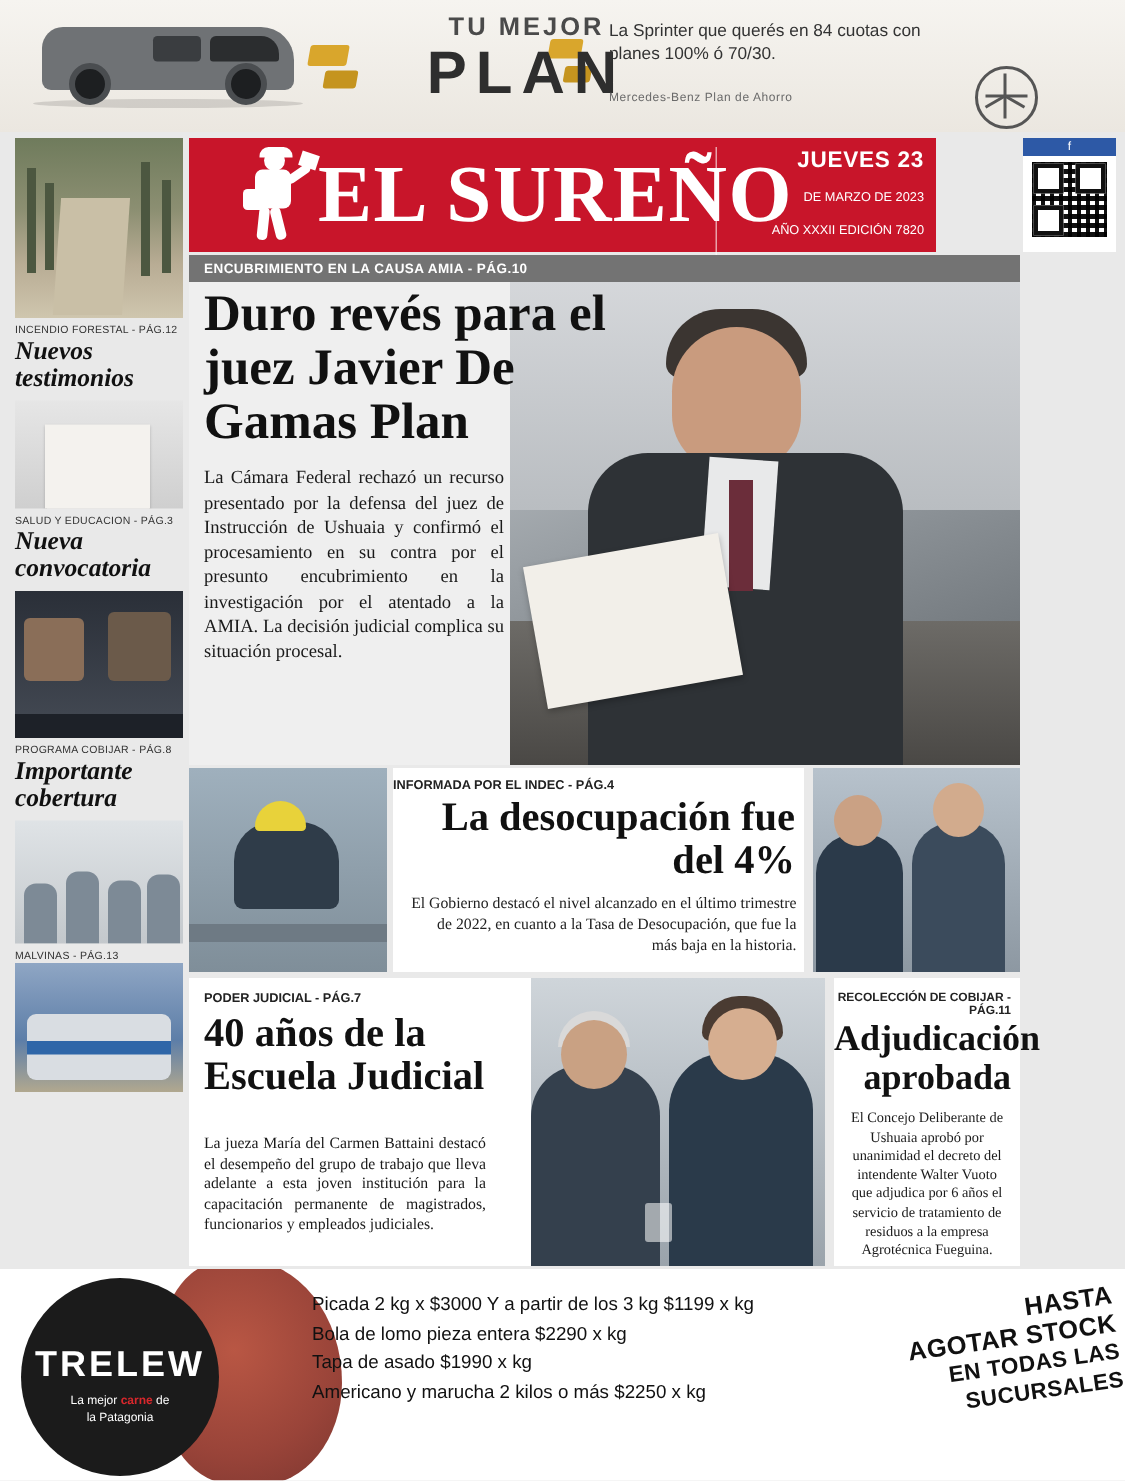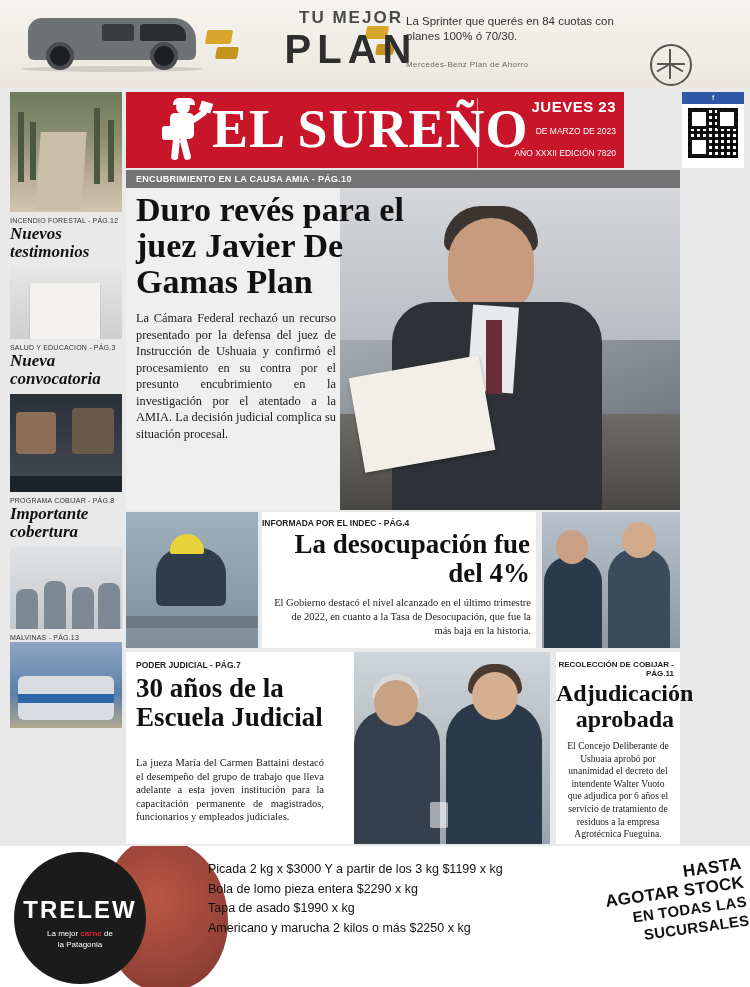--- a/index.html
+++ b/index.html
@@ -302,21 +302,21 @@
     <div class="bm-photo">
       <div class="bm-p1"></div>
         <div class="bm-p1hair"></div>
         <div class="bm-p1h"></div>
       <div class="bm-p2"></div>
         <div class="bm-p2hair"></div>
         <div class="bm-p2h"></div>
       <div class="bm-glass"></div>
     </div>
     <div class="bm-kicker">PODER JUDICIAL - PÁG.7</div>
-    <div class="bm-title">30 años de la Escuela Judicial</div>
+    <div class="bm-title">40 años de la Escuela Judicial</div>
     <div class="bm-body">La jueza María del Carmen Battaini destacó el desempeño del grupo de trabajo que lleva adelante a esta joven institución para la capacitación permanente de magistrados, funcionarios y empleados judiciales.</div>
   </div>
 
   <div class="botright">
     <div class="br-kicker">RECOLECCIÓN DE COBIJAR - PÁG.11</div>
     <div class="br-title">Adjudicación aprobada</div>
     <div class="br-body">El Concejo Deliberante de Ushuaia aprobó por unanimidad el decreto del intendente Walter Vuoto que adjudica por 6 años el servicio de tratamiento de residuos a la empresa Agrotécnica Fueguina.</div>
   </div>
 
   <div class="botad">

